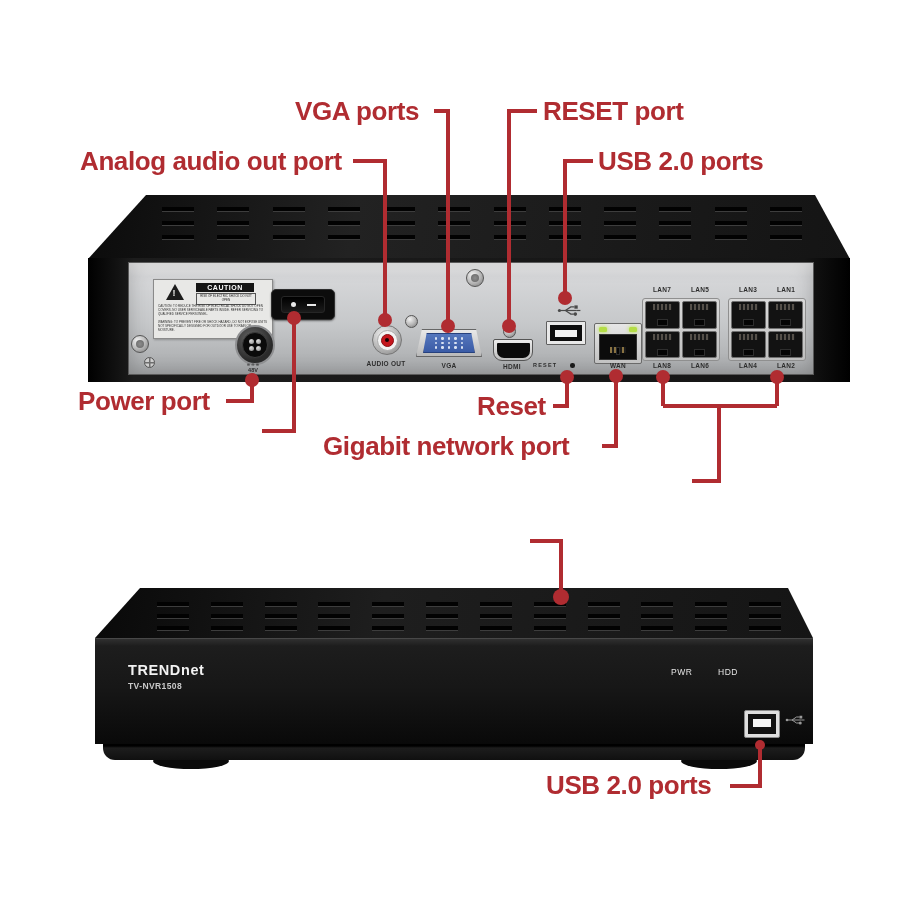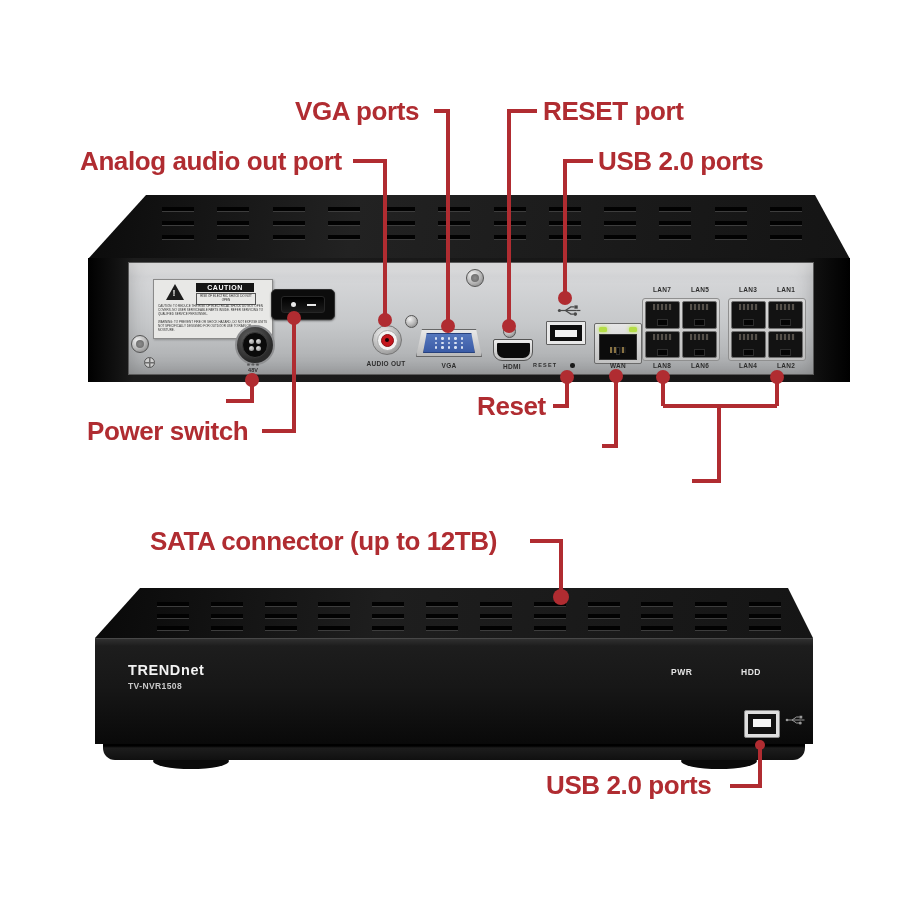--- a/index.html
+++ b/index.html
@@ -156,43 +156,43 @@
   .front .dtop{top:3px;height:50px;clip-path:polygon(45px 0,693px 0,718px 50px,0 50px);
         background:linear-gradient(100deg,#090909,#1e1e1e 40%,#151515);}
   .front .vents{left:62px;right:32px;top:11px;height:36px;}
   .front .vent{background:repeating-linear-gradient(180deg,transparent 0 3px,#020202 3px 7px,#3d3d3d 7px 8px,transparent 8px 12px);}
   .fface{position:absolute;left:0;top:53px;width:100%;height:105px;
         background:linear-gradient(180deg,#303030 0,#1d1d1d 7px,#171717 45%,#090909 100%);
         border-top:1px solid #484848;}
   .brand{position:absolute;left:33px;top:24px;color:#f2f2f2;font-weight:bold;font-size:14.5px;
         letter-spacing:.6px;line-height:1;}
   .model{position:absolute;left:33px;top:42px;color:#c9c9c9;font-weight:bold;font-size:8.5px;letter-spacing:.4px;}
-  .ledlbl{position:absolute;top:28px;color:#e3e3e3;font-weight:bold;font-size:8.5px;letter-spacing:.5px;padding-left:20px;}
-  .pwr{left:556px}.hdd{left:626px}
+  .ledlbl{position:absolute;top:28px;color:#e3e3e3;font-weight:normal;font-size:8.5px;letter-spacing:.5px;padding-left:20px;}
+  .pwr{left:556px}.hdd{left:603px}
   .usbf{position:absolute;left:649px;top:71px;width:34px;height:26px;background:#dedede;
         border:1px solid #8a8a8a;border-radius:2px;}
   .usbf .cav{position:absolute;inset:3px;background:#111;}
   .usbf .tongue{position:absolute;left:5px;right:5px;top:5px;height:8px;background:#f4f4f4;}
   .fbase{position:absolute;left:8px;right:8px;top:158px;height:17px;
         background:linear-gradient(180deg,#000 0 3px,#1d1d1d 5px,#101010);border-radius:0 0 12px 12px;}
   .foot{position:absolute;top:168px;width:76px;height:16px;border-radius:50%;background:#0a0a0a;}
   .f1{left:58px}.f2{left:586px}
 </style>
 </head>
 <body>
 
 <div class="stage">
 
   <div class="lbl la">Analog audio out port</div>
   <div class="lbl lv">VGA ports</div>
   <div class="lbl lh">RESET port</div>
   <div class="lbl lu">USB 2.0 ports</div>
-  <div class="lbl lps">Power switch</div>
+  <div class="lbl lpp">Power port</div>
   <div class="lbl lr">Reset</div>
-  <div class="lbl lsata">SATA connector (up to 12TB)</div>
+  <div class="lbl lg">Gigabit network port</div>
   <div class="lbl lusbf">USB 2.0 ports</div>
 
   <div class="dev back">
     <div class="dtop">
       <div class="vents" id="vents-back">
           <i class="vent"></i>
           <i class="vent"></i>
           <i class="vent"></i>
           <i class="vent"></i>
           <i class="vent"></i>

